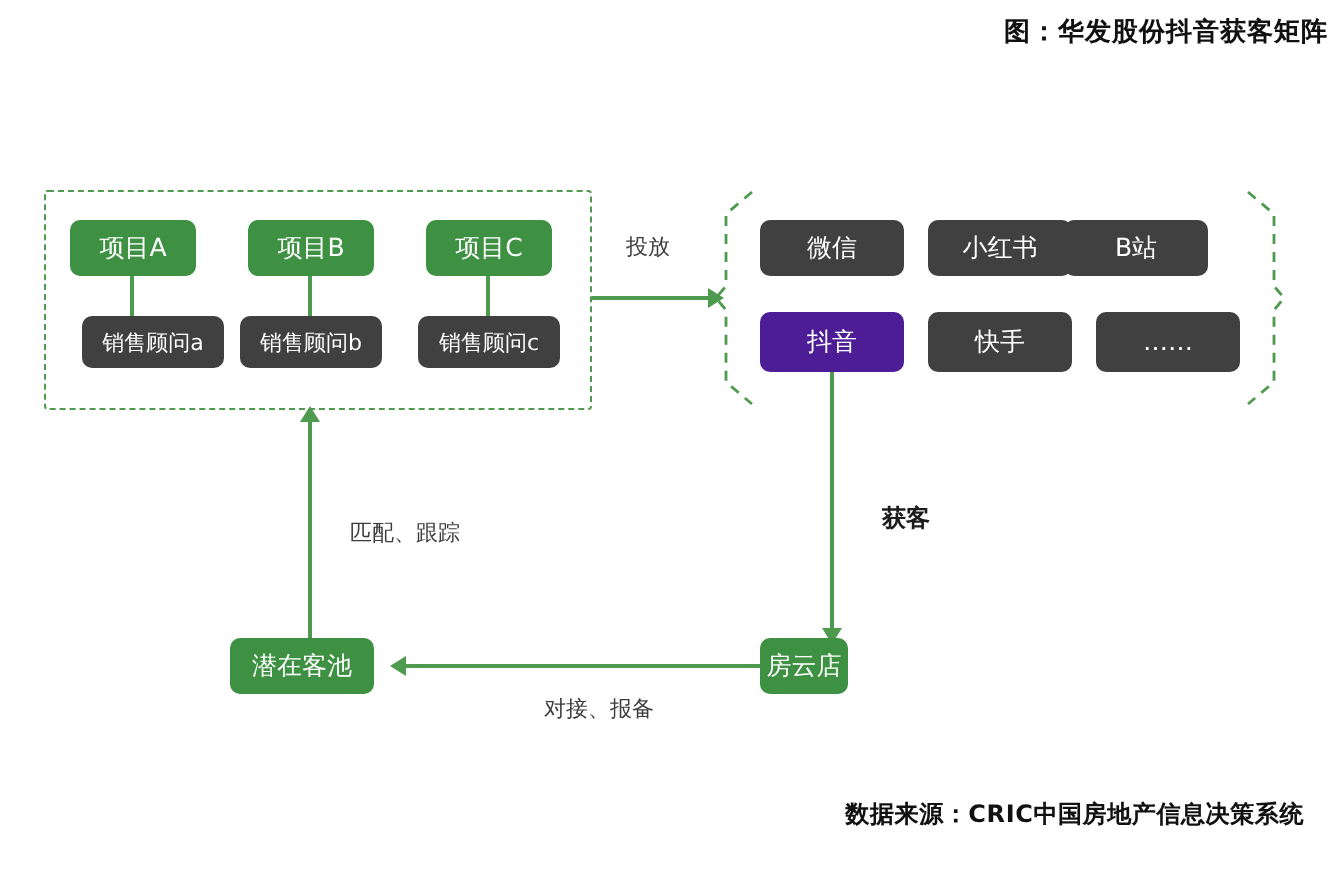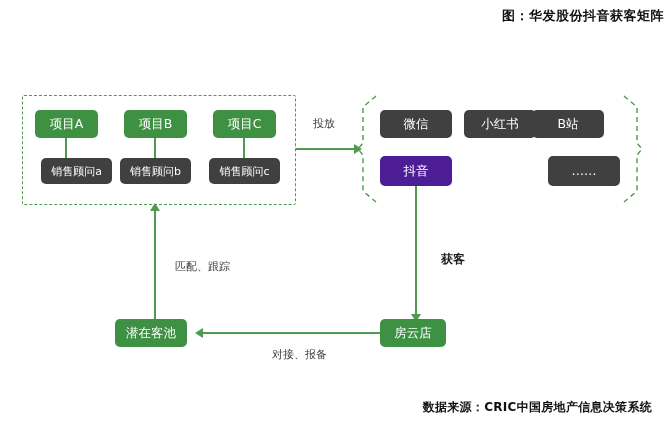--- a/index.html
+++ b/index.html
@@ -132,36 +132,39 @@
   <div class="node light" style="left:464px;top:110px;width:72px;height:28px;">
     <span>小红书</span>
   </div>
   <div class="node light" style="left:532px;top:110px;width:72px;height:28px;">
     <span>B站</span>
   </div>
 
   <div class="node dark" style="left:380px;top:156px;width:72px;height:30px;">
     <span>抖音</span>
   </div>
+  <div class="node light" style="left:464px;top:156px;width:72px;height:30px;">
+    <span>快手</span>
+  </div>
   <div class="node light" style="left:548px;top:156px;width:72px;height:30px;">
     <span>……</span>
   </div>
 
   <div class="line hline" style="left:296px;top:148px;width:60px;"></div>
   <div class="arrow right" style="left:354px;top:144px;"></div>
   <div class="edge-label" style="left:313px;top:116px;">投放</div>
 
   <div class="line vline" style="left:415px;top:186px;height:132px;"></div>
   <div class="arrow down" style="left:411px;top:314px;"></div>
   <div class="edge-label bold" style="left:441px;top:251px;">获客</div>
 
   <div class="node mid" style="left:115px;top:319px;width:72px;height:28px;">
     <span>潜在客池</span>
   </div>
-  <div class="node mid" style="left:380px;top:319px;width:66px;height:28px;">
+  <div class="node mid" style="left:380px;top:319px;width:44px;height:28px;">
     <span>房云店</span>
   </div>
 
   <div class="line hline" style="left:203px;top:332px;width:177px;"></div>
   <div class="arrow left" style="left:195px;top:328px;"></div>
   <div class="edge-label" style="left:272px;top:347px;">对接、报备</div>
 
   <div class="line vline" style="left:154px;top:209px;height:110px;"></div>
   <div class="arrow up" style="left:150px;top:203px;"></div>
   <div class="edge-label" style="left:175px;top:259px;">匹配、跟踪</div>

